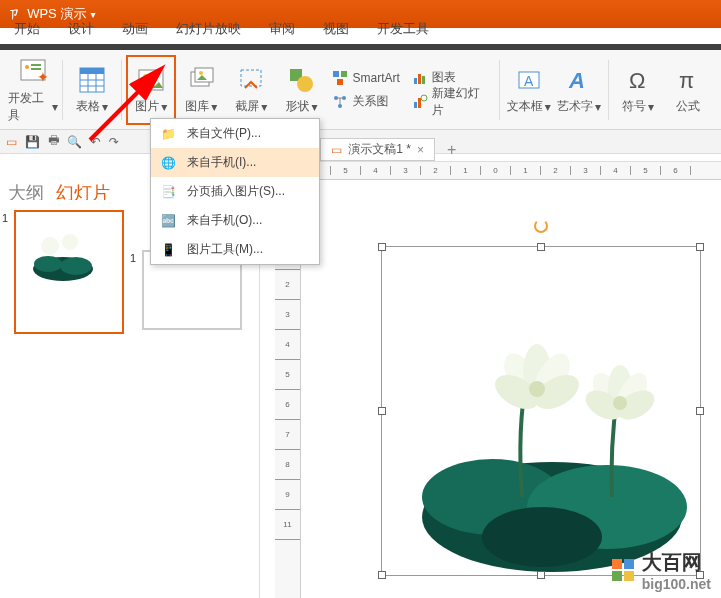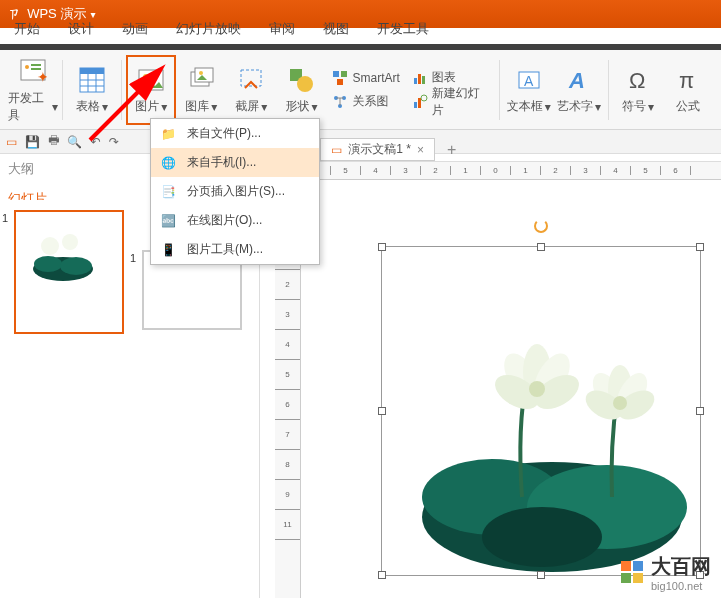--- a/index.html
+++ b/index.html
@@ -19,21 +19,21 @@
 .ribbon-col { display: flex; flex-direction: column; gap: 4px; margin: 0 6px; }
 .ribbon-small { display: flex; align-items: center; gap: 4px; font-size: 12px; color: #555; cursor: pointer; height: 20px; }
 .ribbon-small .sic { width: 16px; height: 16px; }
 .divider { width: 1px; height: 60px; background: #ddd; margin: 0 4px; }
 .qat { height: 24px; background: #f3f3f3; border-bottom: 1px solid #ddd; display: flex; align-items: center; padding-left: 6px; gap: 8px; }
 .qat span { font-size: 12px; color: #666; cursor: pointer; }
 .doc-tab-bar { position: absolute; top: 138px; left: 320px; right: 0; height: 24px; display: flex; align-items: center; border-bottom: 1px solid #ddd; }
 .doc-tab { display: flex; align-items: center; gap: 6px; padding: 2px 10px; border: 1px solid #ccc; background: #fff; font-size: 12px; color: #555; }
 .doc-tab .close { color: #888; cursor: pointer; }
 .doc-tab-plus { margin-left: 12px; color: #888; font-size: 16px; cursor: pointer; }
-.outline-tabs { position: absolute; top: 160px; left: 8px; display: flex; gap: 12px; font-size: 13px; flex-direction: column; }
+.outline-tabs { position: absolute; top: 181px; left: 8px; display: flex; gap: 12px; font-size: 18px; }
 .outline-tab { color: #888; cursor: pointer; }
 .outline-tab.active { color: #e85c0c; border-bottom: 2px solid #e85c0c; }
 .sidebar { position: absolute; top: 200px; left: 0; width: 260px; bottom: 0; background: #fff; border-right: 1px solid #ddd; padding: 10px; }
 .thumb-num { position: absolute; font-size: 11px; color: #333; }
 .thumb { border: 2px solid #e85c0c; background: #fff; position: relative; }
 .thumb-img { position: absolute; }
 .canvas-area { position: absolute; top: 162px; left: 275px; right: 0; bottom: 0; background: #fff; }
 .ruler-h { position: absolute; top: 0; left: 26px; right: 0; height: 18px; background: #f7f7f7; border-bottom: 1px solid #ccc; font-size: 8px; color: #666; display: flex; align-items: center; overflow: hidden; }
 .ruler-h .tick { width: 30px; text-align: center; border-right: 1px solid #999; flex-shrink: 0; }
 .ruler-v { position: absolute; top: 18px; left: 0; width: 26px; bottom: 0; background: #f7f7f7; border-right: 1px solid #ccc; font-size: 8px; color: #666; display: flex; flex-direction: column; align-items: center; overflow: hidden; }
@@ -41,21 +41,21 @@
 .slide-canvas { position: absolute; top: 18px; left: 26px; right: 0; bottom: 0; background: #fff; }
 .sel-box { position: absolute; border: 1px solid #999; }
 .sel-handle { width: 8px; height: 8px; background: #fff; border: 1px solid #666; position: absolute; }
 .rotate-handle { width: 14px; height: 14px; border: 2px solid #f0a030; border-radius: 50%; border-top-color: transparent; position: absolute; left: 50%; top: -28px; transform: translateX(-50%); }
 .dropdown { position: absolute; top: 118px; left: 150px; width: 170px; background: #fff; border: 1px solid #bbb; box-shadow: 2px 2px 6px rgba(0,0,0,0.2); z-index: 100; }
 .dd-item { display: flex; align-items: center; gap: 10px; padding: 6px 10px; font-size: 12px; color: #444; cursor: pointer; }
 .dd-item.hover { background: #ffe7cc; }
 .dd-item .dd-ico { width: 16px; height: 16px; display: flex; align-items: center; justify-content: center; }
 .arrow-annot { position: absolute; top: 60px; left: 80px; z-index: 50; pointer-events: none; }
 .watermark { position: absolute; right: 10px; bottom: 6px; display: flex; align-items: center; gap: 4px; font-size: 20px; font-weight: bold; color: #333; }
-.watermark .wsub { font-size: 11px; color: #888; font-weight: normal; display: block; }
+.watermark .wsub { font-size: 14px; color: #888; font-weight: bold; display: block; }
 svg.lotus { display: block; }
 </style>
 </head>
 <body>
 
 <div class="title-bar">
   <span class="logo">ㄗ</span>
   <span>WPS 演示</span>
   <span class="caret">▾</span>
 </div>
@@ -356,21 +356,21 @@
   <div class="dd-item hover">
       <span class="dd-ico">🌐</span>
       <span>来自手机(I)...</span>
     </div>
   <div class="dd-item">
       <span class="dd-ico">📑</span>
       <span>分页插入图片(S)...</span>
     </div>
   <div class="dd-item">
       <span class="dd-ico">🔤</span>
-      <span>在线图片(O)...</span>
+      <span>来自手机(O)...</span>
     </div>
   <div class="dd-item">
       <span class="dd-ico">📱</span>
       <span>图片工具(M)...</span>
     </div>
 </div>
 
 <svg class="arrow-annot" width="100" height="90">
   <defs>
       <marker id="ah" markerWidth="10" markerHeight="10" refX="8" refY="3" orient="auto">

